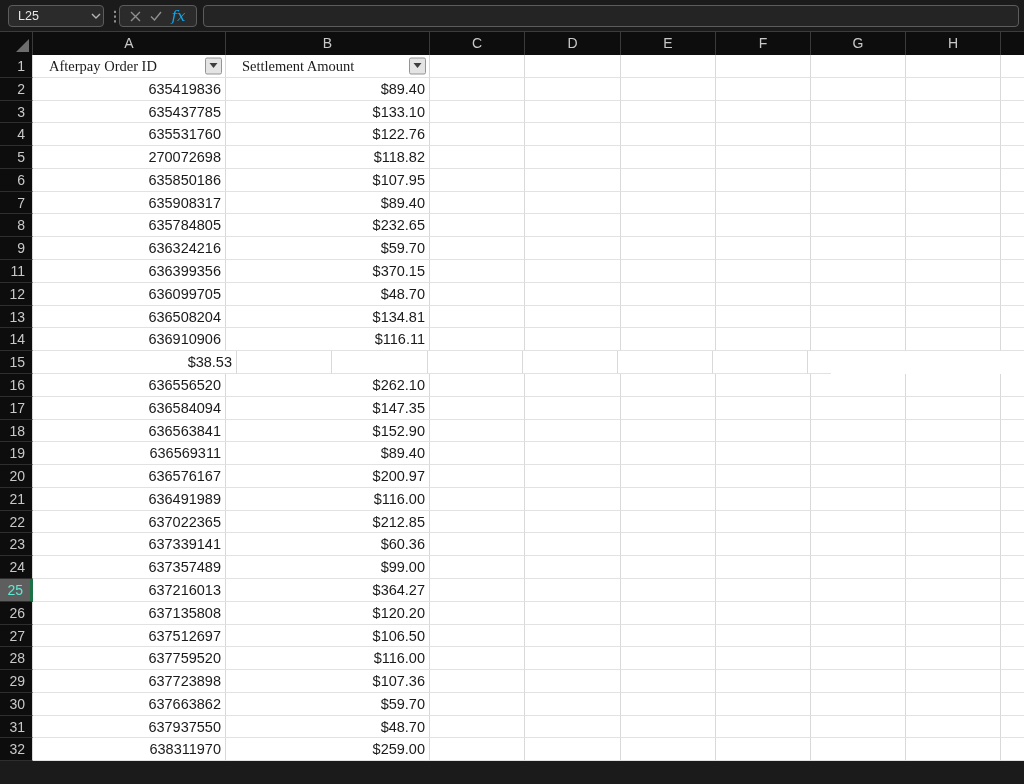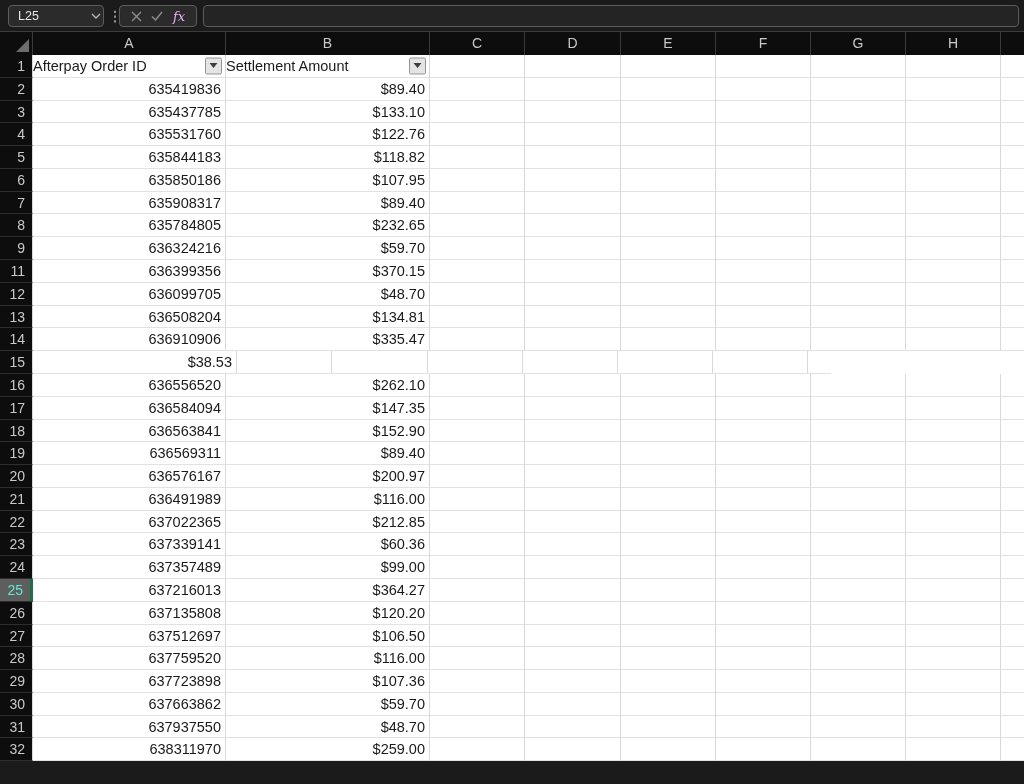--- a/index.html
+++ b/index.html
@@ -27,21 +27,21 @@
     color: #8f8f8f; font-size: 14px; font-weight: bold;
   }
   .fxgroup {
     position: absolute; left: 119px; top: 5px; width: 78px; height: 22px;
     background: var(--panel-bg, #2b2b2b);
     border: 1px solid var(--panel-border, #5c5c5c);
     border-radius: 4px;
     display: flex; align-items: center; justify-content: space-around;
     padding: 0 6px;
   }
-  .fx-label { font-family: "DejaVu Serif", serif; font-style: italic; font-size: 13px; color: #f0abfc; }
+  .fx-label { font-family: "DejaVu Serif", serif; font-style: italic; font-size: 15px; color: #0ea5e9; }
   .formulabar {
     position: absolute; left: 203px; top: 5px; width: 816px; height: 22px;
     background: #242424;
     border: 1px solid var(--panel-border, #5c5c5c);
     border-radius: 4px;
     color: #e8e8e8; font-size: 12.5px; line-height: 20px; padding: 0 8px;
   }
 
   
   .colheaders { display: flex; width: 1024px; height: 23px; background: var(--header-bg, #0d0d0d); }
@@ -76,21 +76,21 @@
     border-right: 3px solid var(--accent-green, #1e7145);
   }
   .cell {
     flex: none; background: var(--cell-bg, #ffffff);
     color: var(--cell-text, #1a1a1a); font-size: 14.5px;
     line-height: var(--rh, 22.78125px);
     border-right: 1px solid var(--grid-line, #d9d9d9);
     border-bottom: 1px solid var(--grid-line-h, #e2e2e2);
     overflow: hidden; white-space: nowrap;
   }
-  .hcell { position: relative; padding-left: 0; }
+  .hcell { position: relative; padding-left: 16px; font-family: Liberation Serif, serif; }
   .num { text-align: right; padding-right: 4px; }
   .amt { }
 
   .c-rh { width: 33px; }
   .c-a  { width: 193px; }
   .c-b  { width: 204px; }
   .c-c  { width: 95px; }
   .c-d  { width: 96px; }
   .c-e  { width: 95px; }
   .c-f  { width: 95px; }
@@ -199,21 +199,21 @@
       <div class="cell c-c"></div>
       <div class="cell c-d"></div>
       <div class="cell c-e"></div>
       <div class="cell c-f"></div>
       <div class="cell c-g"></div>
       <div class="cell c-h"></div>
       <div class="cell c-x"></div>
     </div>
     <div class="row">
       <div class="rh c-rh">5</div>
-      <div class="cell c-a num">635844183</div>
+      <div class="cell c-a num">270072698</div>
       <div class="cell c-b num amt">$118.82</div>
       <div class="cell c-c"></div>
       <div class="cell c-d"></div>
       <div class="cell c-e"></div>
       <div class="cell c-f"></div>
       <div class="cell c-g"></div>
       <div class="cell c-h"></div>
       <div class="cell c-x"></div>
     </div>
     <div class="row">
@@ -296,21 +296,21 @@
       <div class="cell c-d"></div>
       <div class="cell c-e"></div>
       <div class="cell c-f"></div>
       <div class="cell c-g"></div>
       <div class="cell c-h"></div>
       <div class="cell c-x"></div>
     </div>
     <div class="row">
       <div class="rh c-rh">14</div>
       <div class="cell c-a num">636910906</div>
-      <div class="cell c-b num amt">$335.47</div>
+      <div class="cell c-b num amt">$116.11</div>
       <div class="cell c-c"></div>
       <div class="cell c-d"></div>
       <div class="cell c-e"></div>
       <div class="cell c-f"></div>
       <div class="cell c-g"></div>
       <div class="cell c-h"></div>
       <div class="cell c-x"></div>
     </div>
     <div class="row">
       <div class="rh c-rh">15</div>

